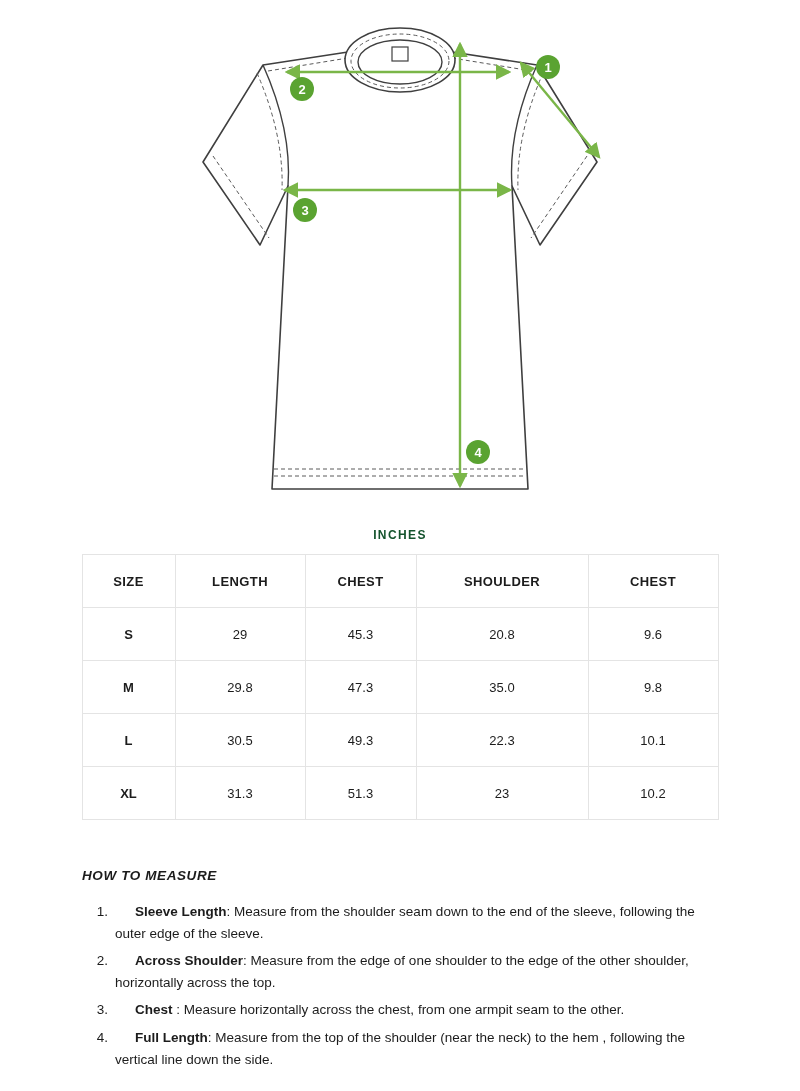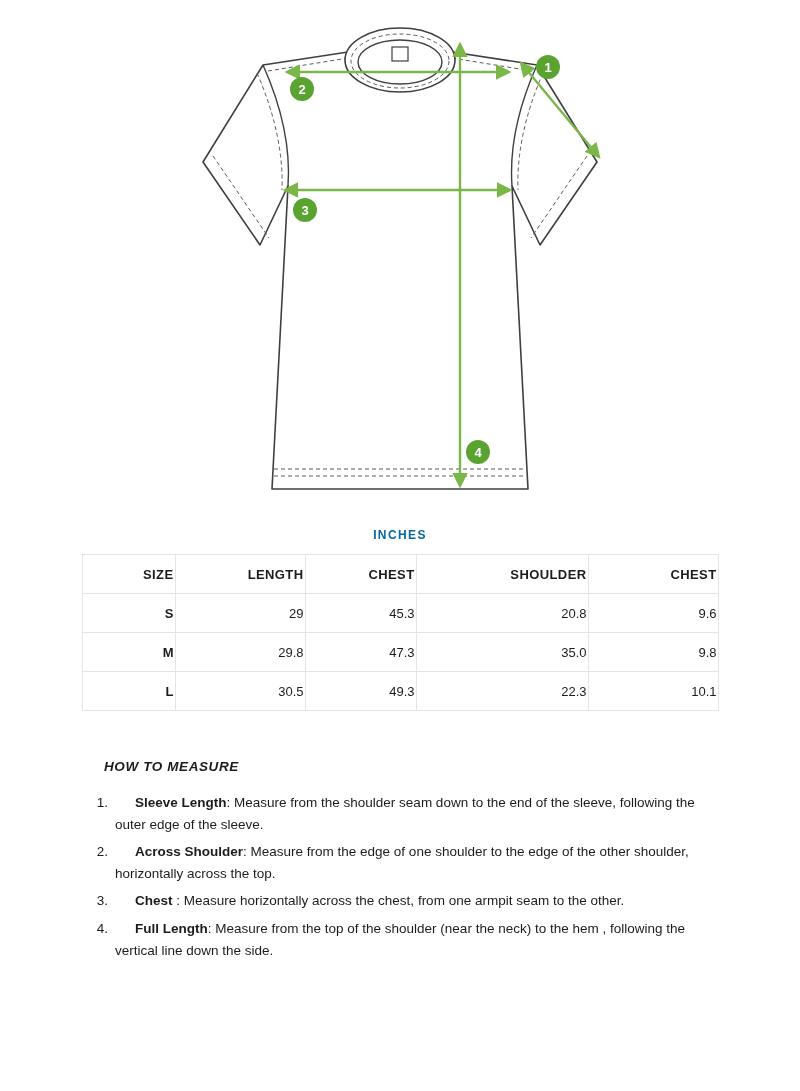--- a/index.html
+++ b/index.html
@@ -2,38 +2,38 @@
 <html><head>
 <meta charset="utf-8">
 <style>
   html,body { margin:0; padding:0; background:#ffffff; }
   body { width:800px; font-family:"Liberation Sans", sans-serif; color:#1c1c1c; }
   .page { width:800px; height:1091px; position:relative; background:#fff; overflow:hidden; }
 
   .diagram-wrap { width:800px; height:518px; }
 
   .unit-label {
-    text-align:center; color:#0369a1; font-weight:700; font-size:12px;
+    text-align:center; color:#14532d; font-weight:700; font-size:12px;
     letter-spacing:1.4px; margin:10px 0 12px 0;
   }
 
   table.size-table {
     width:636px; margin:0 auto; border-collapse:collapse; table-layout:fixed;
   }
   table.size-table th, table.size-table td {
-    border:1px solid #e4e4e4; height:36px; text-align:right;
-    font-size:13px; padding:1px;
+    border:1px solid #e4e4e4; height:36px; text-align:center;
+    font-size:13px; padding:8px;
   }
   table.size-table th { font-weight:700; letter-spacing:0.4px; }
   table.size-table td.size-cell { font-weight:700; }
 
   .howto { margin:48px 82px 0 82px; }
   .howto-title {
     font-style:italic; font-weight:700; font-size:13.5px;
-    letter-spacing:0.6px; margin-bottom:18px;margin-left:22px;
+    letter-spacing:0.6px; margin-bottom:18px;
   }
   .measure-item {
     display:flex; font-size:13.5px; line-height:1.6; margin-bottom:6px;
     padding-left:4px;
   }
   .measure-item .num { width:22px; min-width:22px; text-align:right; padding-right:7px; }
   .measure-item .content { flex:1; }
   .measure-item .content b { font-weight:700;margin-left:20px; }
 
   svg text.badge-num {
@@ -135,20 +135,27 @@
         <td>35.0</td>
         <td>9.8</td>
       </tr>
       <tr>
         <td class="size-cell">L</td>
         <td>30.5</td>
         <td>49.3</td>
         <td>22.3</td>
         <td>10.1</td>
       </tr>
+      <tr>
+        <td class="size-cell">XL</td>
+        <td>31.3</td>
+        <td>51.3</td>
+        <td>23</td>
+        <td>10.2</td>
+      </tr>
     </tbody>
   </table>
 
   <section class="howto">
     <div class="howto-title">HOW TO MEASURE</div>
 
     <div class="measure-item">
       <span class="num">1.</span>
       <span class="content"><b>Sleeve Length</b><span>: Measure from the shoulder seam down to the end of the sleeve, following the outer edge of the sleeve.</span></span>
     </div>

